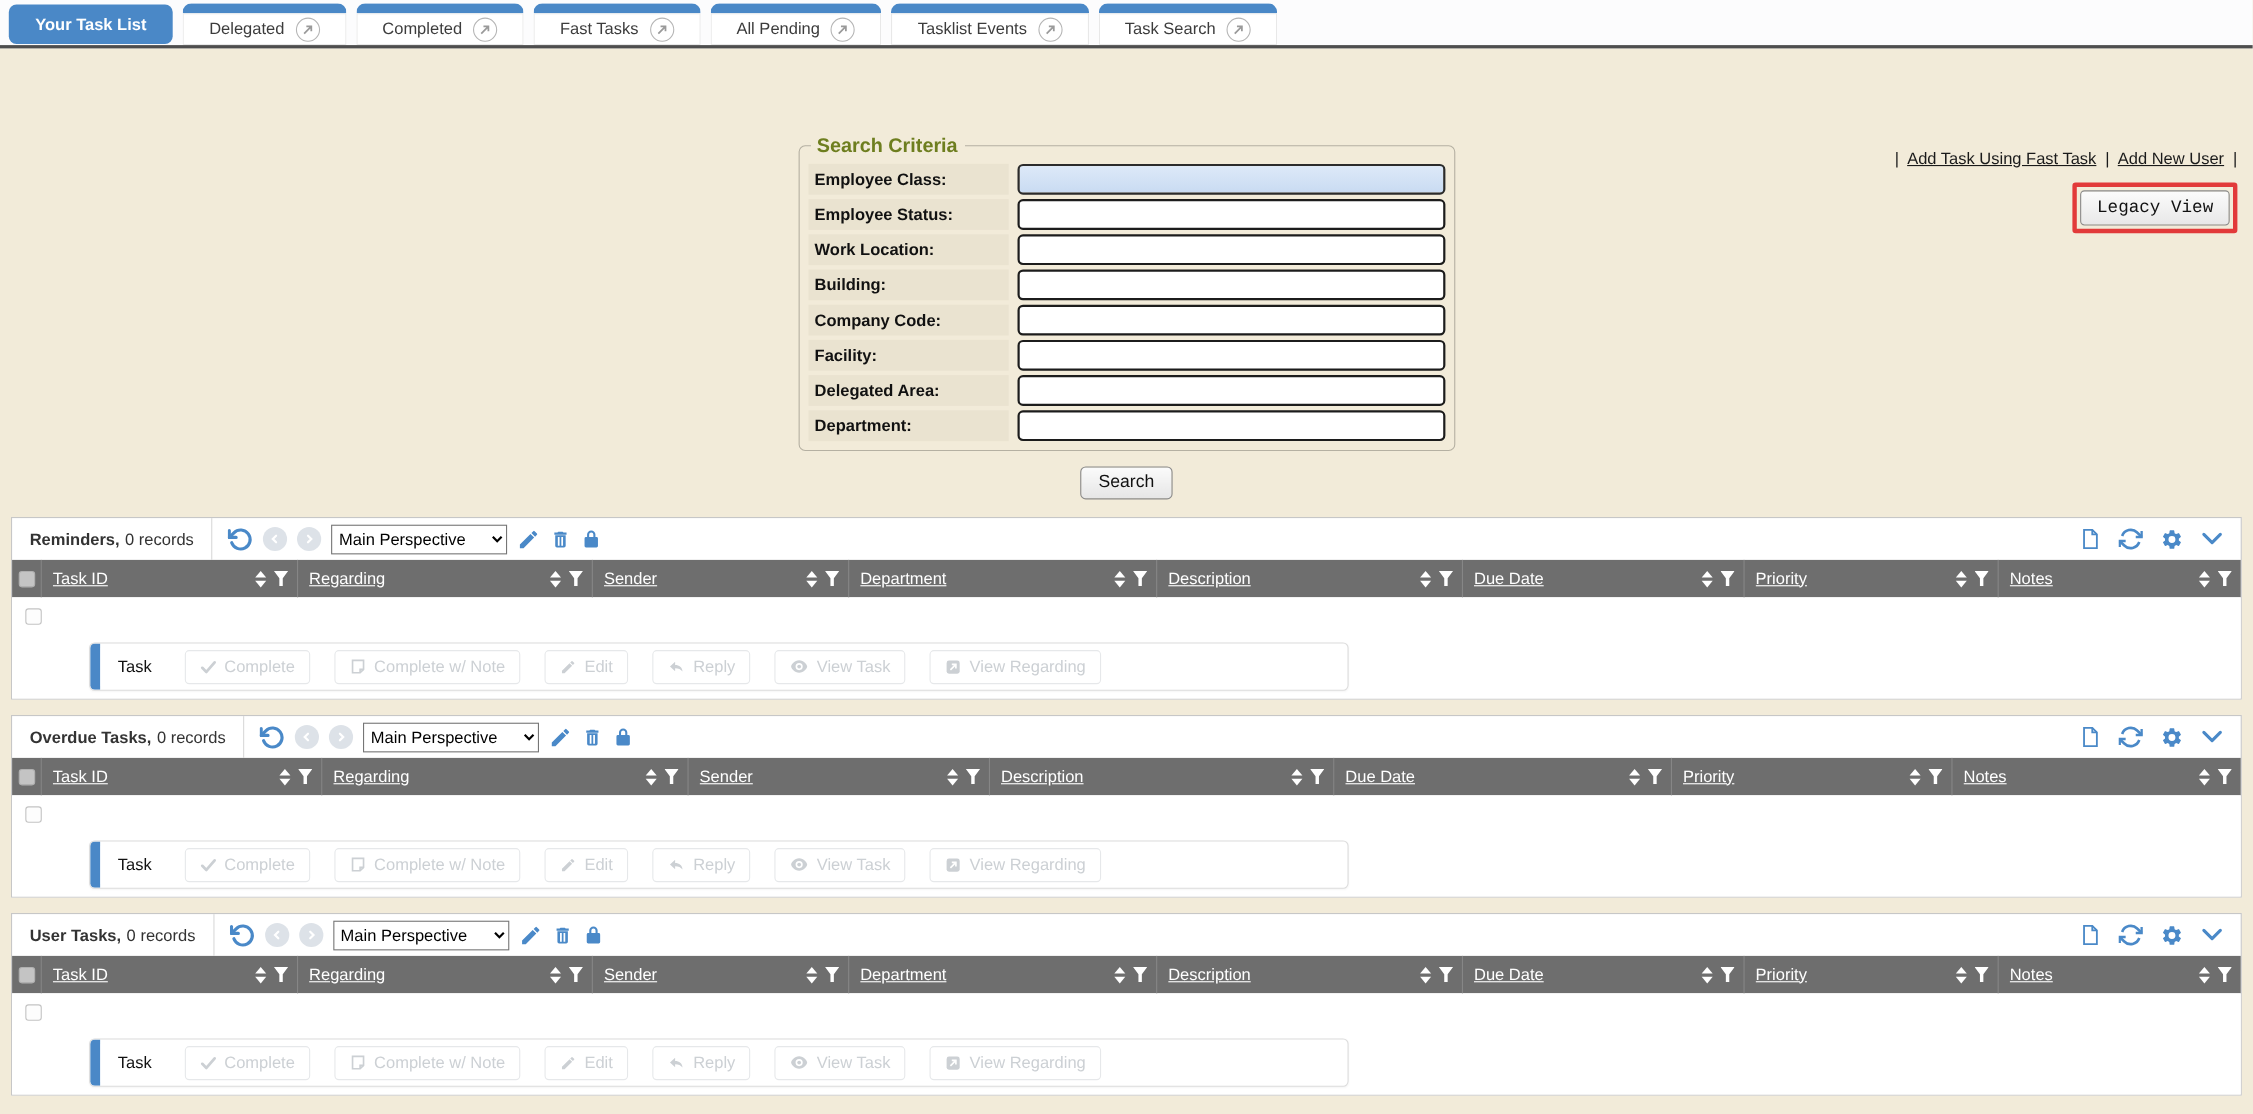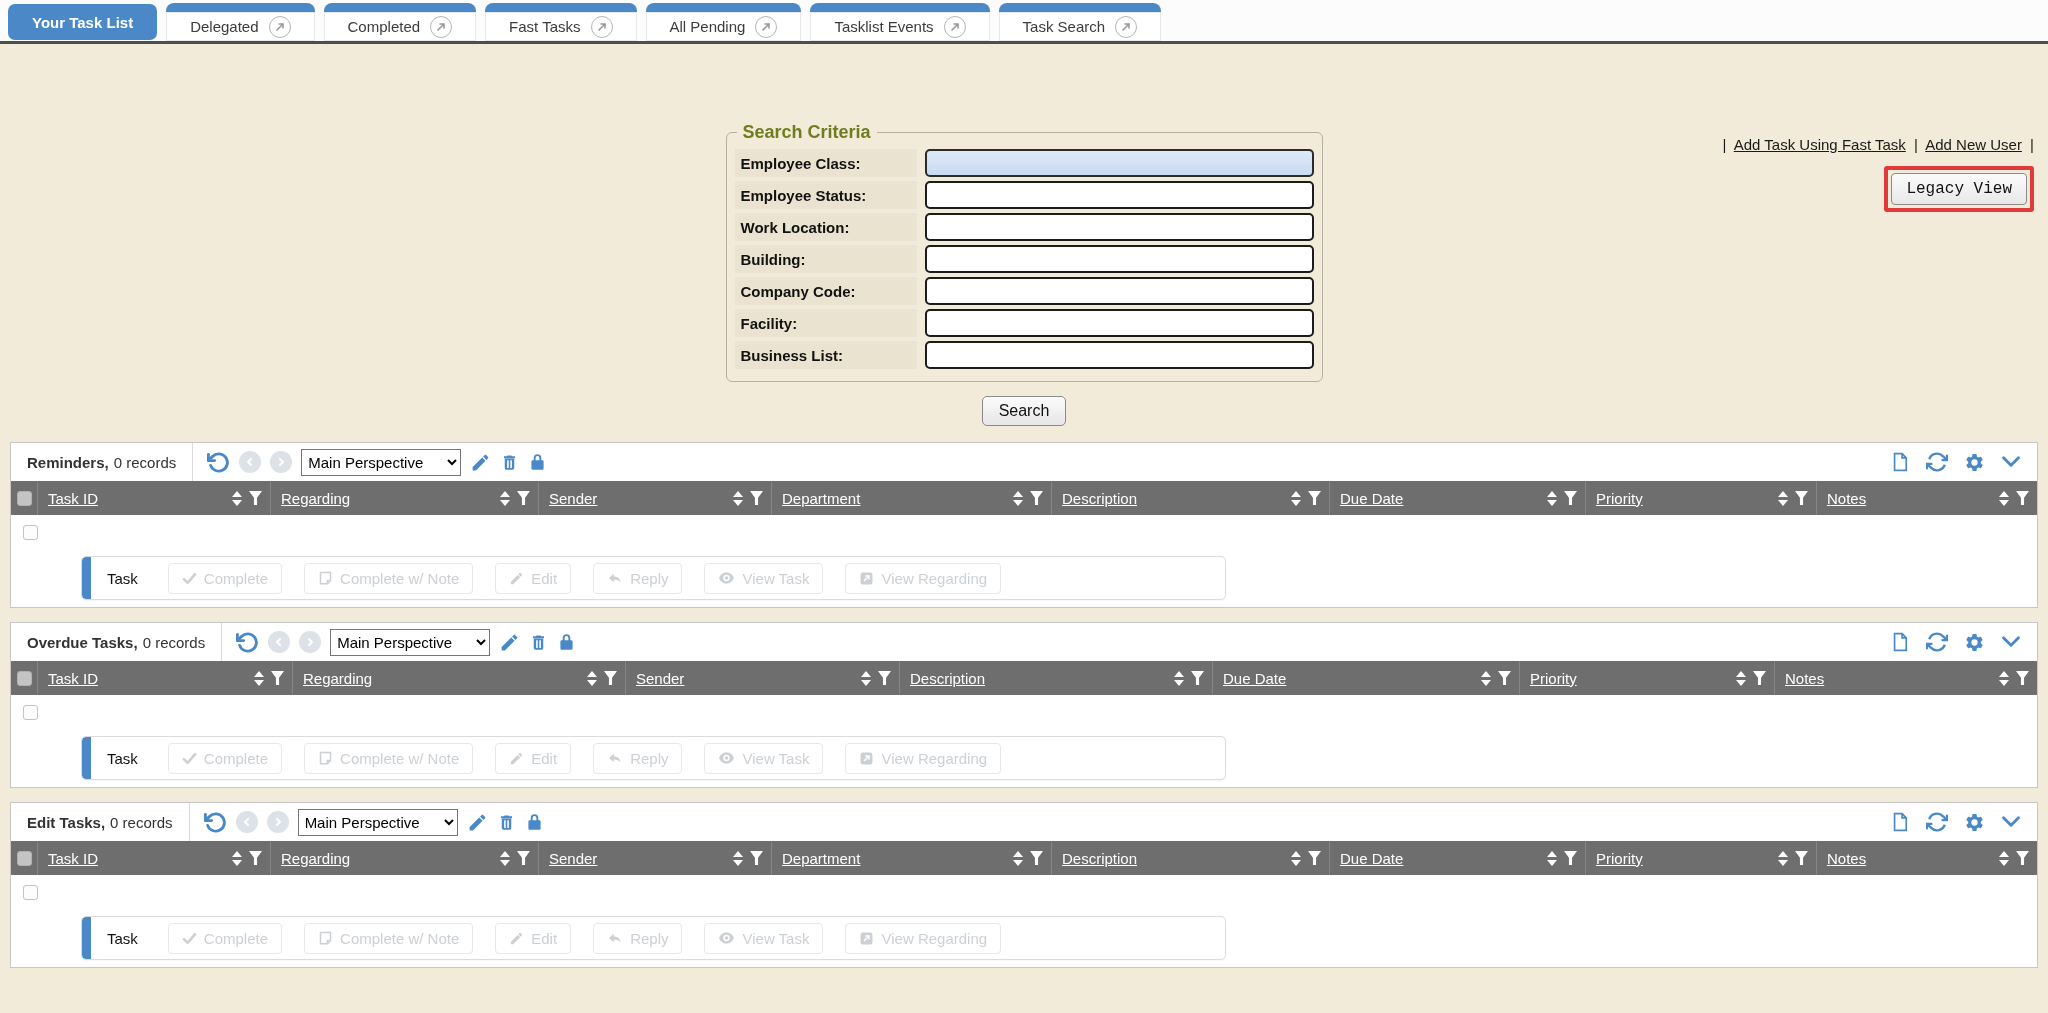--- a/index.html
+++ b/index.html
@@ -155,21 +155,25 @@
     </div>
     <div class="srow">
       <span class="slabel">Company Code:</span>
       <input class="sinput" value="" style="">
     </div>
     <div class="srow">
       <span class="slabel">Facility:</span>
       <input class="sinput" value="" style="">
     </div>
     <div class="srow">
-      <span class="slabel">Business List:</span>
+      <span class="slabel">Delegated Area:</span>
+      <input class="sinput" value="" style="">
+    </div>
+    <div class="srow" style="margin-bottom:0;">
+      <span class="slabel">Department:</span>
       <input class="sinput" value="" style="">
     </div>
   </fieldset>
   <div class="search-btn-row">
     <button class="search-btn">Search</button>
   </div>
 
   <div class="panels">
 
   <div class="panel">
@@ -566,21 +570,21 @@
                 <span>View Regarding</span>
               </button>
         </div>
       </div>
     </div>
   </div>
 
   <div class="panel">
     <div class="ptoolbar">
       <div class="ptitle">
-            <b>Edit Tasks,</b>
+            <b>User Tasks,</b>
             <span>0 records</span>
           </div>
       <div class="ticons">
         <span class="ticon">
               <svg width="23" height="23" viewBox="0 0 24 24">
                 <polyline points="1.5 3.5 1.5 10 8 10" fill="none" stroke="#4a89c8" stroke-width="3" stroke-linecap="round" stroke-linejoin="round"></polyline>
                 <path d="M3.8 15a9 9 0 1 0 2.1-9.4L1.5 10" fill="none" stroke="#4a89c8" stroke-width="3" stroke-linecap="round"></path>
               </svg>
             </span>
         <span class="circle-btn">

